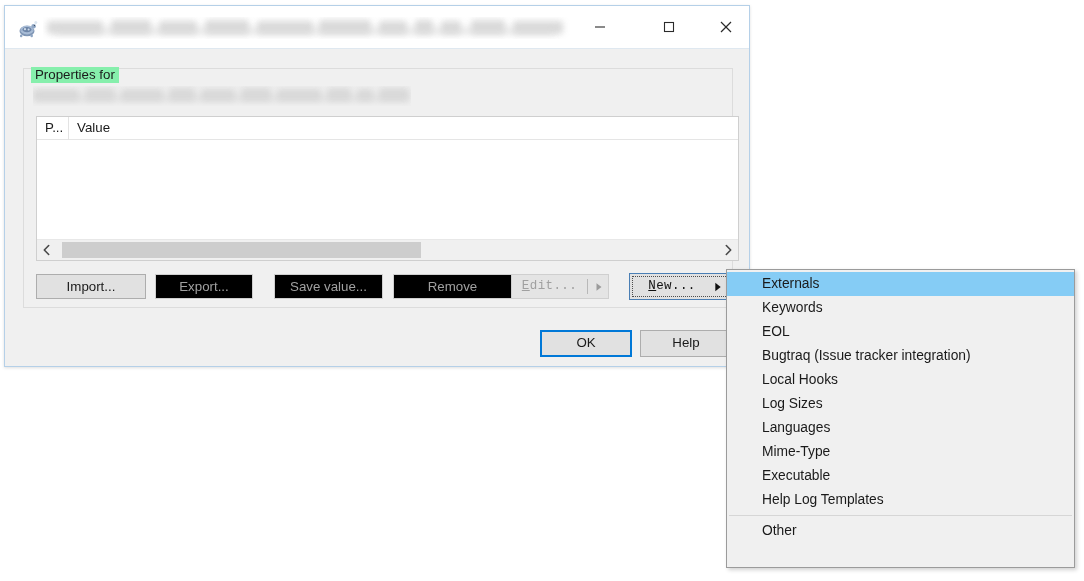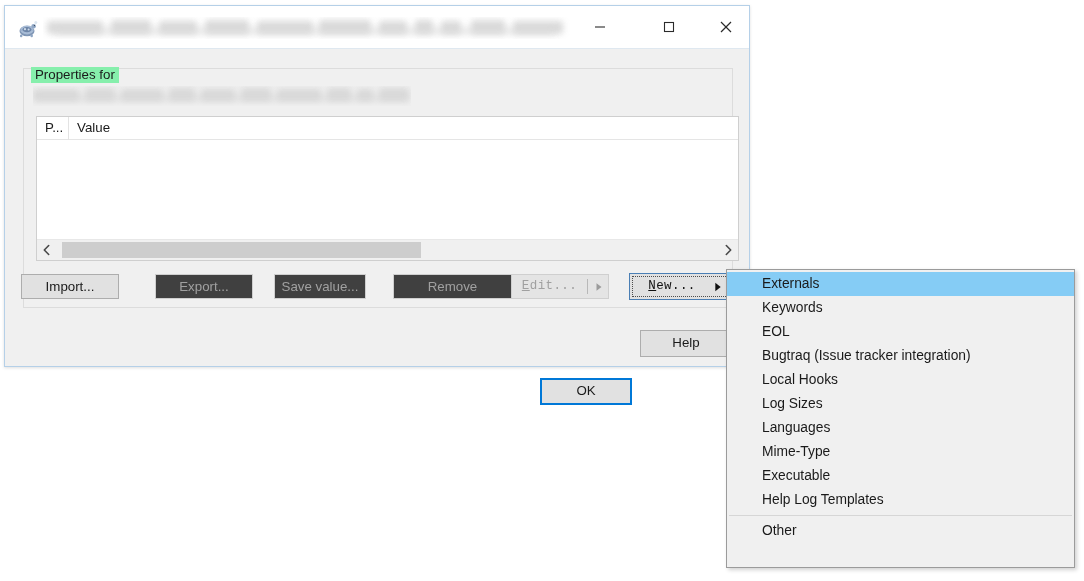--- a/index.html
+++ b/index.html
@@ -200,26 +200,26 @@
     background: #e1e1e1;
     border: 1px solid #adadad;
     box-sizing: border-box;
     font-size: 13.3px;
     color: #1a1a1a;
     line-height: 23px;
     text-align: center;
     cursor: default;
     white-space: nowrap;
   }
-  .pbtn.disabled { color: #a0a0a0; border-color: #cfcfcf; background: #404040; }
-  .pbtn.default  { border: 2px solid #0078d7; background: #e1e1e1; line-height: 21px; margin-top: 48px; }
-
-  #btn-import     { left: 16px;  top: 268px; width: 98px; }
+  .pbtn.disabled { color: #a0a0a0; border-color: #cfcfcf; background: #000000; }
+  .pbtn.default  { border: 2px solid #0078d7; background: #e1e1e1; line-height: 21px; }
+
+  #btn-import     { left: 31px;  top: 268px; width: 110px; }
   #btn-export     { left: 150px; top: 268px; width: 98px; }
-  #btn-save-value { left: 269px; top: 268px; width: 92px; }
+  #btn-save-value { left: 269px; top: 268px; width: 109px; }
   #btn-remove     { left: 388px; top: 268px; width: 119px; }
 
   
   #btn-edit {
     position: absolute;
     left: 506px;
     top: 268px;
     width: 98px;
     height: 25px;
     background: #e4e4e4;

